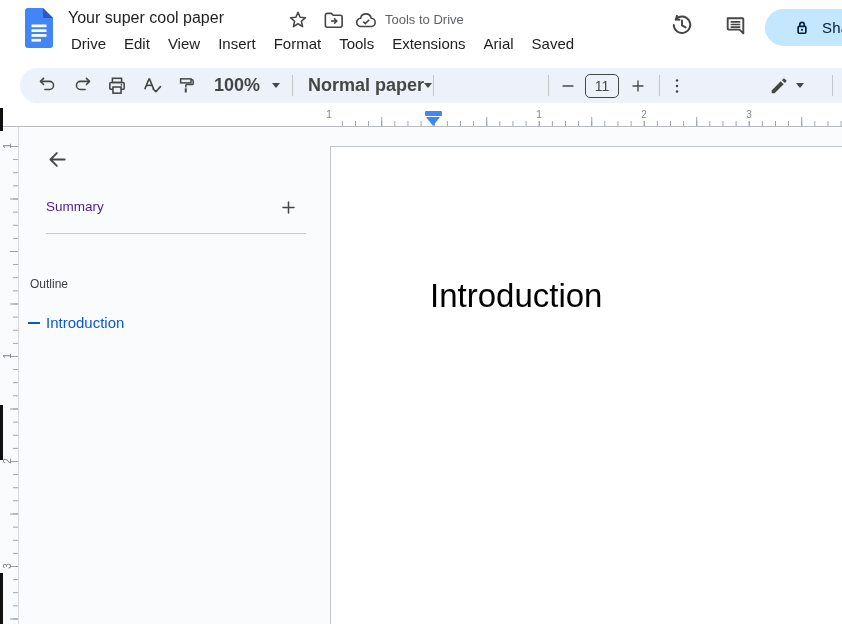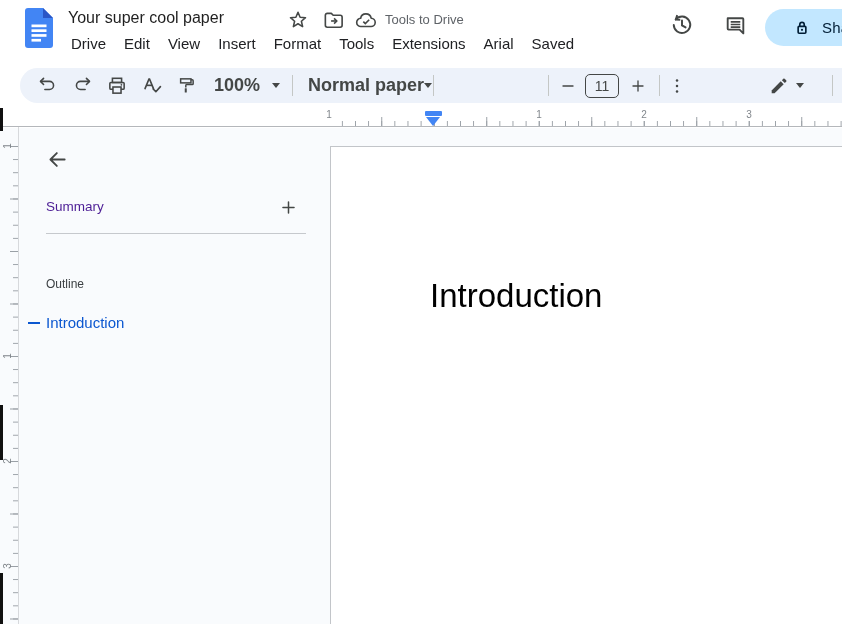--- a/index.html
+++ b/index.html
@@ -93,21 +93,21 @@
     position:absolute; left:99px; top:129px; font-size:33px; line-height:40px; color:#000;
     white-space:nowrap;
   }
 
   
   .sidebar { position:absolute; left:18px; top:127px; width:312px; height:497px; }
   .back-btn { position:absolute; left:26px; top:19px; width:26px; height:26px; display:flex; align-items:center; justify-content:center; }
   .summary-label { position:absolute; left:28px; top:71px; font-size:13.5px; font-weight:500; color:#4c1d95; line-height:18px; }
   .summary-add { position:absolute; left:260px; top:70px; width:20px; height:20px; display:flex; align-items:center; justify-content:center; }
   .side-divider { position:absolute; left:28px; top:106px; width:260px; height:1px; background:#c6c9cd; }
-  .outline-label { position:absolute; left:28px; top:149px; font-size:12px; font-weight:500; color:#3c4043; line-height:16px; }
+  .outline-label { position:absolute; left:12px; top:149px; font-size:12px; font-weight:500; color:#3c4043; line-height:16px; }
   .outline-item { position:absolute; left:10px; top:184px; display:flex; align-items:center; height:24px; cursor:pointer; }
   .outline-dash { width:12px; height:2px; background:#0b57d0; margin-right:6px; }
   .outline-text { font-size:15px; font-weight:500; color:#0b57d0; line-height:22px; }
 
   
   .edge-strip { position:absolute; left:0; width:3px; background:#101010; }
 </style>
 </head>
 <body>
 

